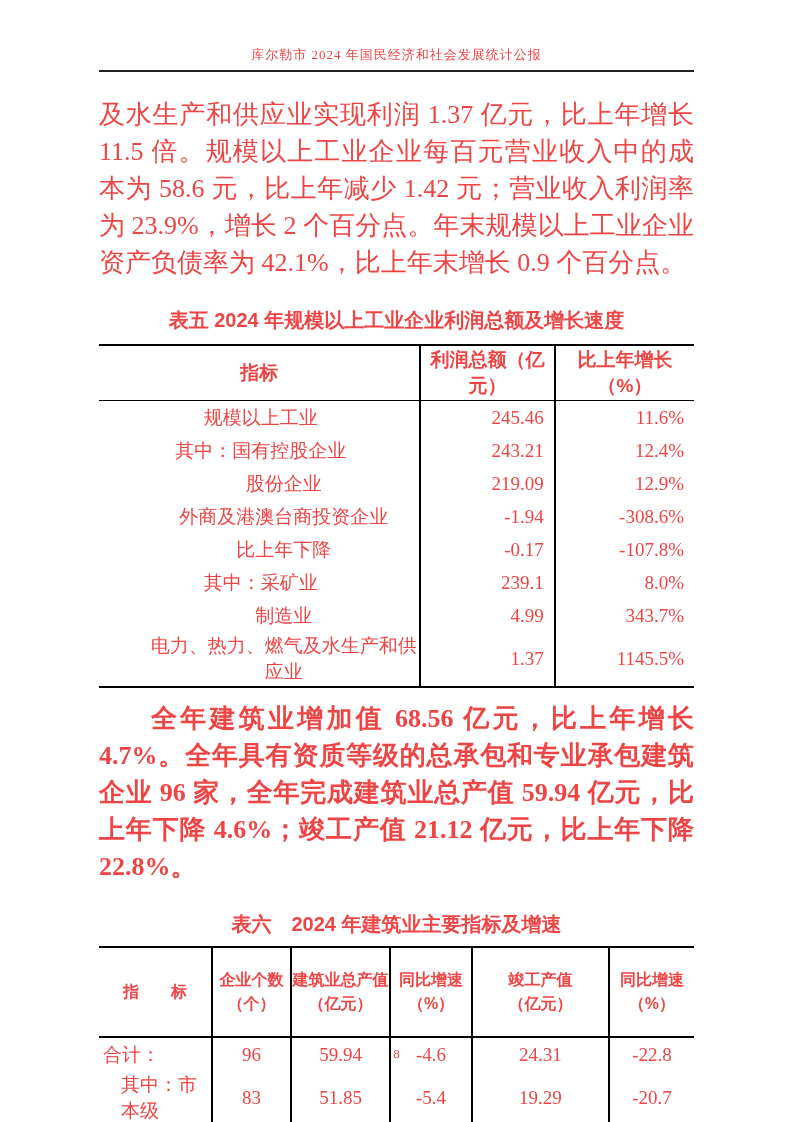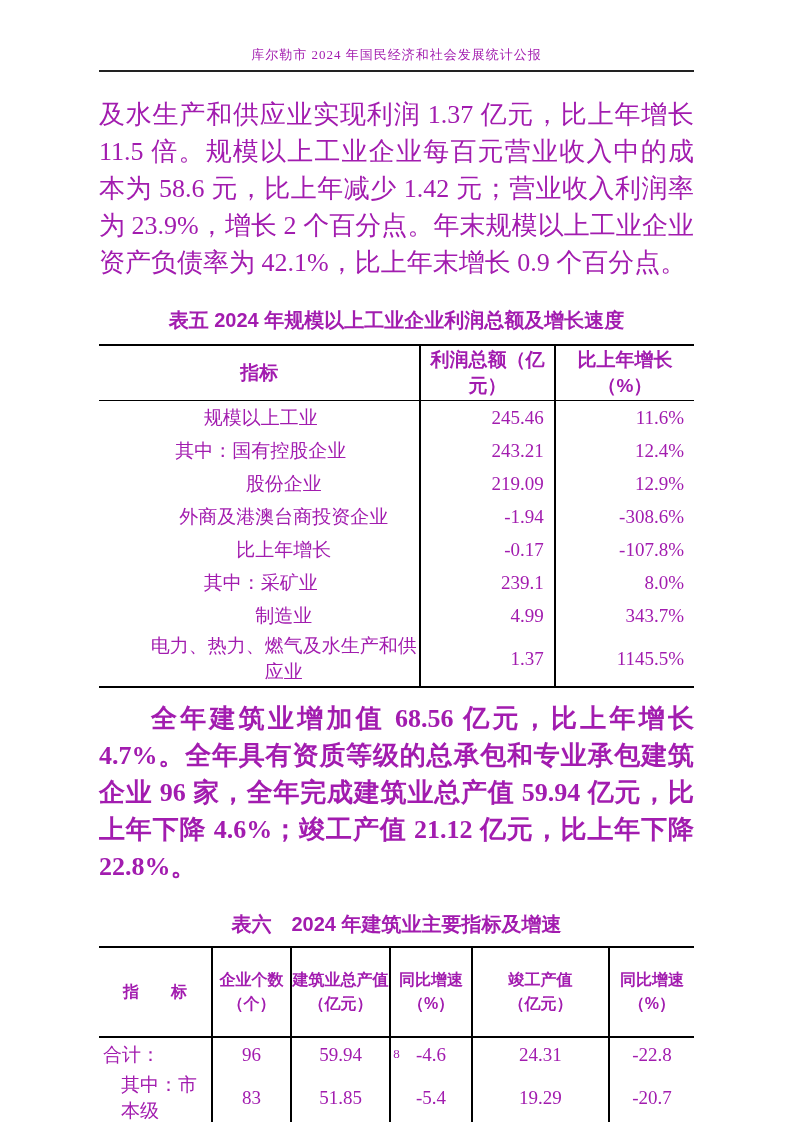--- a/index.html
+++ b/index.html
@@ -1,18 +1,18 @@
 <!DOCTYPE html>
 <html><head>
 <meta charset="utf-8">
 <style>
   html,body { margin:0; padding:0; background:#888; }
   .page {
     position:relative; width:793px; height:1122px; margin:0 auto;
-    background:#ffffff; color:#a21caf;
+    background:#ffffff; color:#ef4444;
     font-family:"Liberation Serif","DejaVu Serif",serif;
     overflow:hidden;
   }
   .doc-header { padding-top:46px; text-align:center; font-size:13px; letter-spacing:1px; }
   .header-rule { margin:6px 99px 0 99px; border-bottom:2px solid #222; }
   .content { margin:0 99px; width:595px; }
 
   .para { font-size:26px; line-height:37px; text-align:justify; }
   .para.p1 { margin-top:24px; }
   .para.p2 { margin-top:12px; text-indent:2em;font-weight:bold; }
@@ -101,21 +101,21 @@
           <td class="lbl ind1">股份企业</td>
           <td class="vline num">219.09</td>
           <td class="vline num">12.9%</td>
         </tr>
         <tr>
           <td class="lbl ind1">外商及港澳台商投资企业</td>
           <td class="vline num">-1.94</td>
           <td class="vline num">-308.6%</td>
         </tr>
         <tr>
-          <td class="lbl ind1">比上年增长</td>
+          <td class="lbl ind1">比上年下降</td>
           <td class="vline num">-0.17</td>
           <td class="vline num">-107.8%</td>
         </tr>
         <tr>
           <td class="lbl">其中：采矿业</td>
           <td class="vline num">239.1</td>
           <td class="vline num">8.0%</td>
         </tr>
         <tr>
           <td class="lbl ind1">制造业</td>

